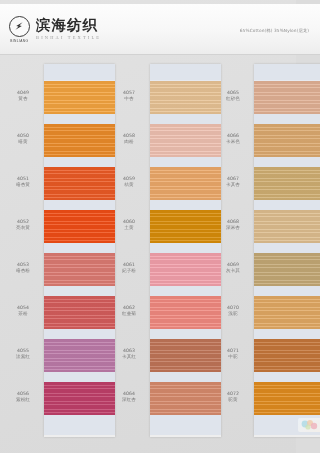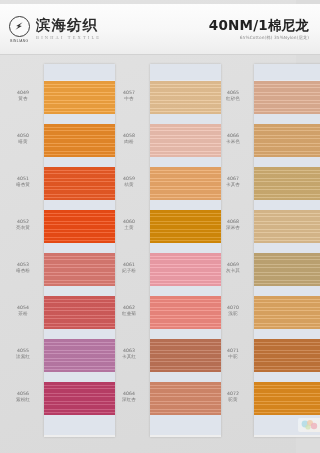--- a/index.html
+++ b/index.html
@@ -120,21 +120,20 @@
         <span class="logo-sub">BINLIANG</span>
       </div>
 
       <div class="brand-text">
         <span class="brand-cn">滨海纺织</span>
         <span class="brand-en">BINHAI TEXTILE</span>
       </div>
     </div>
 
     <div class="product">
-      <span class="product-title">40NM/1棉尼龙</span>
       <span class="product-sub">65%Cotton(棉) 35%Nylon(尼龙)</span>
     </div>
   </div>
 
   <div class="board">
     <div class="column" id="col-0">
         <div class="strip-top"></div>
         <div class="swatch-wrap">
           <div class="swatch" title="4049 黄杏" style="background: rgb(242, 163, 63);"></div>
           <div class="gap"></div>

